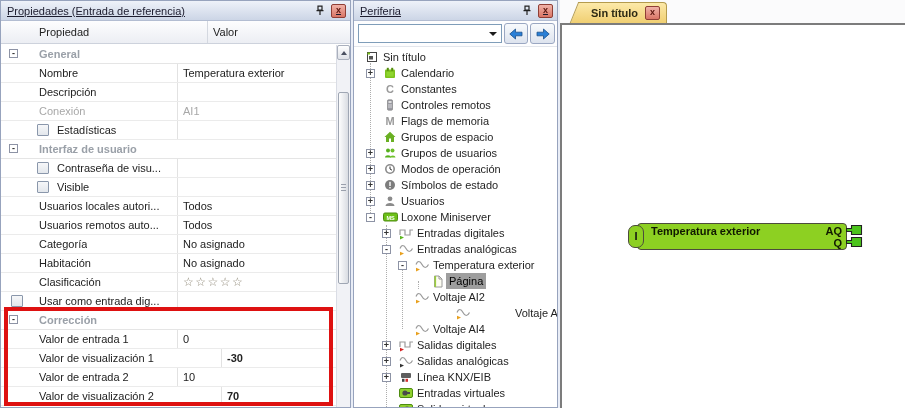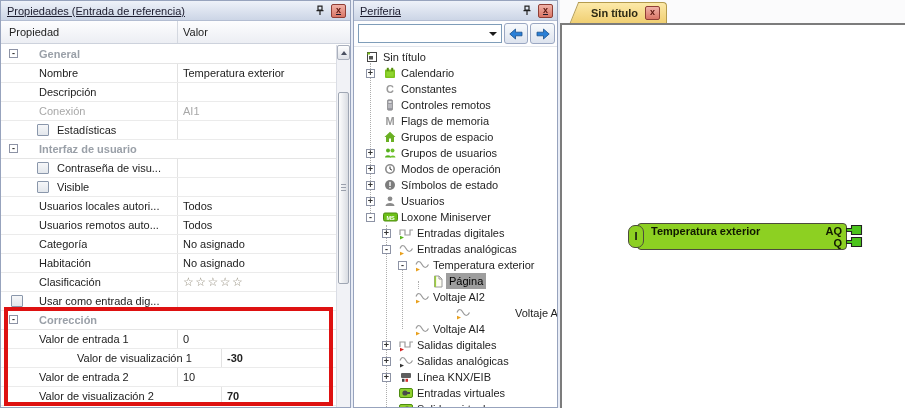--- a/index.html
+++ b/index.html
@@ -8,21 +8,21 @@
 
   .panel { position:absolute; top:0; bottom:0; background:#fff; border:1px solid #97a3bd; }
   .ptitle { height:20px; background:linear-gradient(#eef2f9,#ccd5e6); border-bottom:1px solid #b3bdd2; display:flex; align-items:center; padding:0 4px 0 6px; color:#1c1c2e; position:relative;text-decoration:underline; }
   .ptitle .ttl { flex:1; white-space:nowrap; overflow:hidden; }
   .tbtn { width:15px; height:14px; display:flex; align-items:center; justify-content:center; margin-left:3px; }
   .closebtn { width:15px; height:14px; margin-left:4px; background:linear-gradient(#f0b2a8,#d97566); border:1px solid #8f3e35; border-radius:2px; color:#5a140d; font-weight:bold; font-size:9px; line-height:11px; text-align:center; }
 
   
   #props { left:0; width:351px; }
   .colhead { height:23px; border-bottom:1px solid #cdd2dc; display:flex; align-items:center; background:linear-gradient(#fdfdfe,#eceef3); position:relative; }
-  .colhead .c1 { padding-left:8px; width:176px; }
+  .colhead .c1 { padding-left:8px; width:176px;margin-left:30px; }
   .colhead .c2 { padding-left:5px; border-left:1px solid #d4d8e0; height:100%; display:flex; align-items:center; }
   #prows { position:absolute; top:44px; left:0; right:14px; bottom:0; overflow:hidden; background:#fff; }
   .prow { height:19px; display:flex; border-bottom:1px solid #ebebeb; position:relative; }
   .prow .lcell { width:176px; position:relative; line-height:18px; }
   .prow .lcell .lbl { position:absolute; white-space:nowrap; overflow:hidden; line-height:18px; }
   .prow .vcell { flex:1; border-left:1px solid #e2e2e2; padding-left:5px; line-height:18px; white-space:nowrap; }
   .prow.group { border-bottom:1px solid #e5e5e5; }
   .prow.group .lcell { width:100%; }
   .prow.group .lbl { color:#9aa0a8; font-weight:bold; }
   .prow.dis .lbl, .prow.dis .vcell { color:#a8a8a8; }
@@ -187,21 +187,21 @@
         </div>
       </div>
       <div class="prow">
         <div class="lcell">
           <span class="lbl" style="left: 38px;">Valor de entrada 1</span>
         </div>
         <div class="vcell">0</div>
       </div>
       <div class="prow">
         <div class="lcell">
-          <span class="lbl" style="left: 38px; margin-left: 38px;">Valor de visualización 1</span>
+          <span class="lbl" style="left: 38px;">Valor de visualización 1</span>
         </div>
         <div class="vcell vbold">-30</div>
       </div>
       <div class="prow">
         <div class="lcell">
           <span class="lbl" style="left: 38px;">Valor de entrada 2</span>
         </div>
         <div class="vcell">10</div>
       </div>
       <div class="prow">

